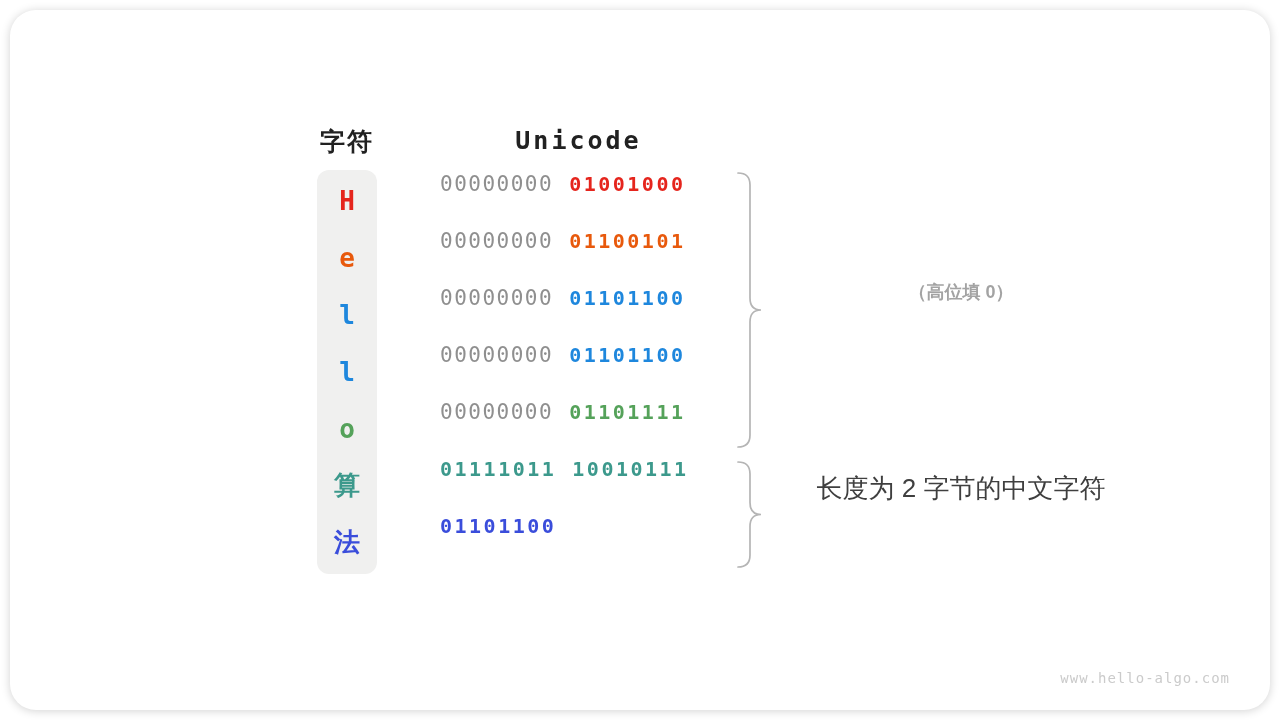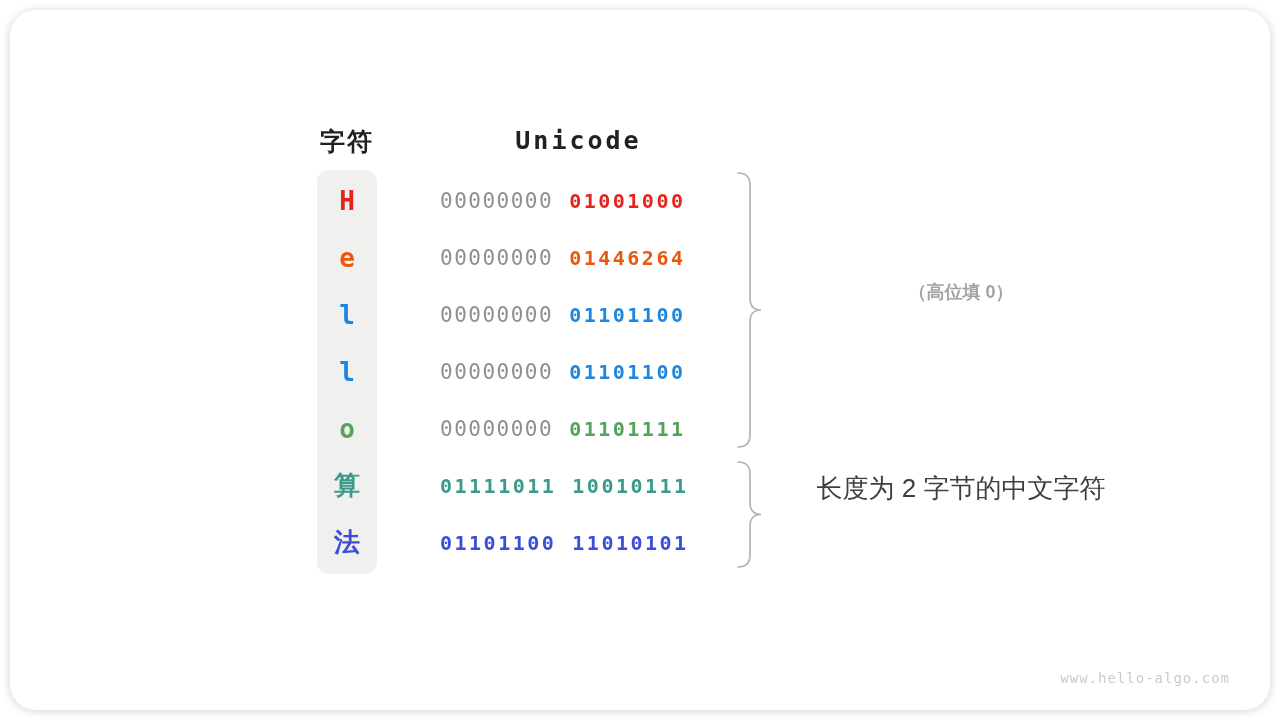--- a/index.html
+++ b/index.html
@@ -32,21 +32,21 @@
   .rows{position:absolute;left:307px;top:162px;width:420px;}
   .row{position:relative;height:57px;}
   .row .char-cell{
     position:absolute;left:0;top:0;width:60px;height:57px;
     display:flex;align-items:center;justify-content:center;
     font-family:"DejaVu Sans Mono","Liberation Mono",monospace;
     font-weight:bold;font-size:26px;
   }
   .row .bits{
     position:absolute;left:123px;top:0;height:57px;
-    display:flex;align-items:center;gap:16px;white-space:nowrap;
+    display:flex;gap:16px;white-space:nowrap;
     font-family:"DejaVu Sans Mono","Liberation Mono",monospace;
   }
   .byte{font-size:20px;font-weight:bold;letter-spacing:2.5px;}
   .byte.gray{font-size:21px;font-weight:normal;letter-spacing:1.5px;color:var(--gray_bits);}
   
   .c-red{color:var(--red);}
   .c-orange{color:var(--orange);}
   .c-blue{color:var(--blue);}
   .c-green{color:var(--green);}
   .c-teal{color:var(--teal);}
@@ -86,21 +86,21 @@
       <div class="bits">
         <span class="byte gray">00000000</span>
         <span class="byte c-red">01001000</span>
       </div>
     </div>
 
     <div class="row">
       <div class="char-cell c-orange">e</div>
       <div class="bits">
         <span class="byte gray">00000000</span>
-        <span class="byte c-orange">01446264</span>
+        <span class="byte c-orange">01100101</span>
       </div>
     </div>
 
     <div class="row">
       <div class="char-cell c-blue">l</div>
       <div class="bits">
         <span class="byte gray">00000000</span>
         <span class="byte c-blue">01101100</span>
       </div>
     </div>
@@ -126,21 +126,20 @@
       <div class="bits">
         <span class="byte c-teal">01111011</span>
         <span class="byte c-teal">10010111</span>
       </div>
     </div>
 
     <div class="row">
       <div class="char-cell c-indigo">法</div>
       <div class="bits">
         <span class="byte c-indigo">01101100</span>
-        <span class="byte c-indigo">11010101</span>
       </div>
     </div>
 
   </div>
 
   <svg class="braces" viewBox="0 0 40 420">
     <path d="M 8 13 Q 20 13 20 25 L 20 138 Q 20 150 31 150 Q 20 150 20 162 L 20 275 Q 20 287 8 287"></path>
     <path d="M 8 302 Q 20 302 20 314 L 20 342.5 Q 20 354.5 31 354.5 Q 20 354.5 20 366.5 L 20 395 Q 20 407 8 407"></path>
   </svg>
 

